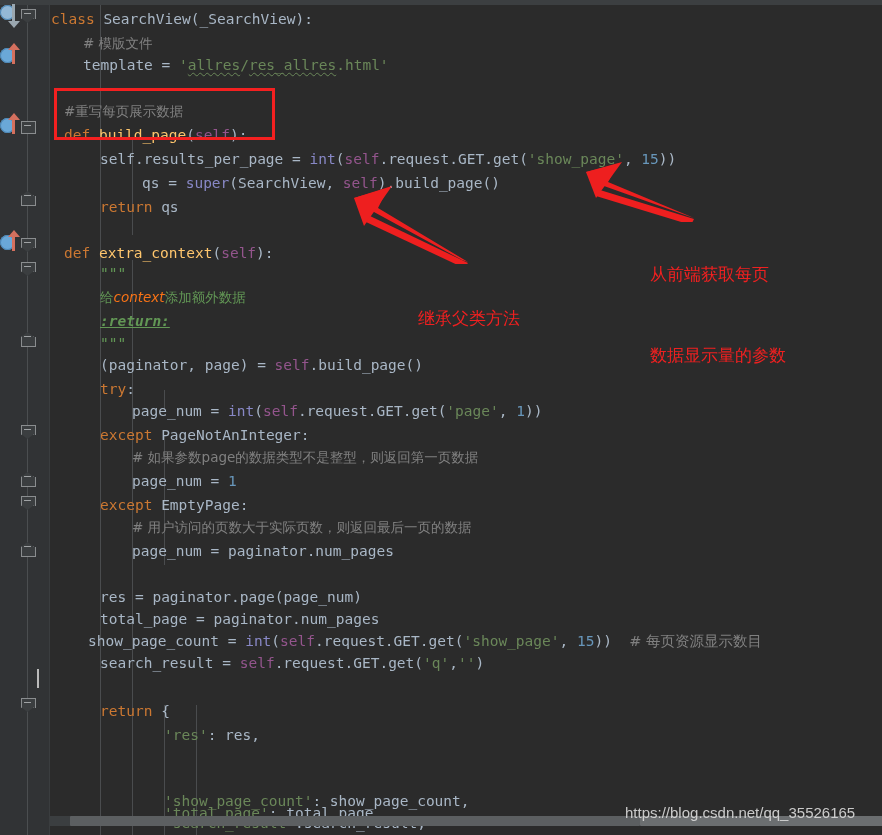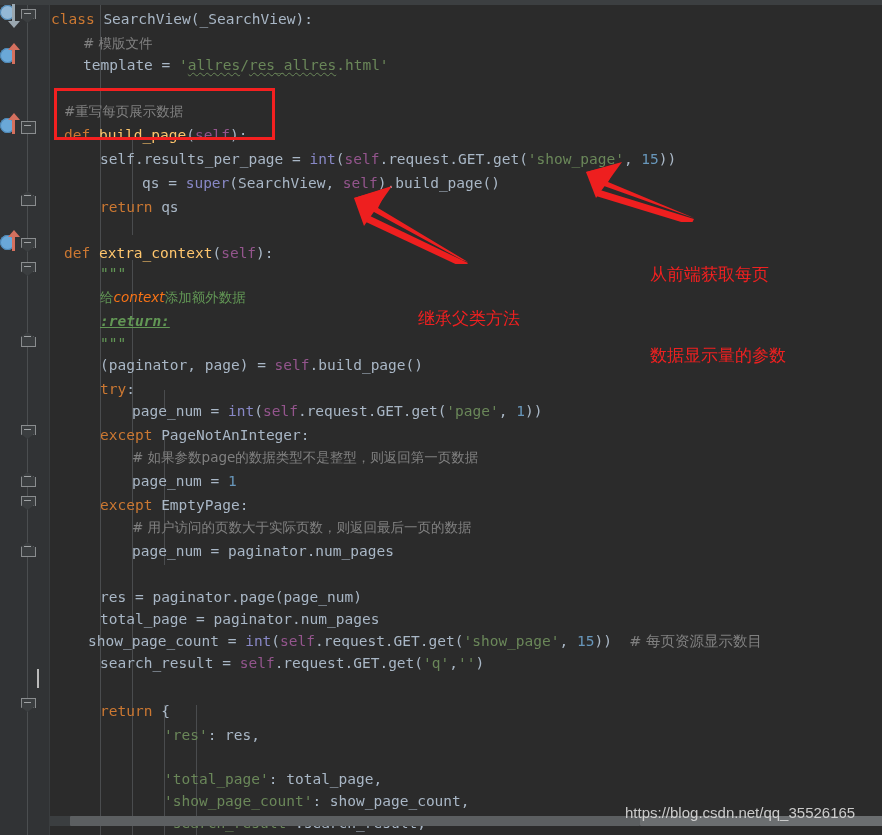--- a/index.html
+++ b/index.html
@@ -360,21 +360,21 @@
 
     <div class="code-line" style="top:624px; left:38px;"><span class="plain">show_page_count</span> = <span class="builtin">int</span>(<span class="selfk">self</span>.<span class="plain">request</span>.<span class="plain">GET</span>.<span class="plain">get</span>(<span class="str">'show_page'</span>, <span class="num">15</span>))&nbsp; <span class="cmt"># 每页资源显示数目</span></div>
 
     <div class="code-line" style="top:646px; left:50px;text-align:center;"><span class="plain">search_result</span> = <span class="selfk">self</span>.<span class="plain">request</span>.<span class="plain">GET</span>.<span class="plain">get</span>(<span class="str">'q'</span>,<span class="str">''</span>)</div>
 
     <div class="code-line" style="top:694px; left:50px;"><span class="kw">return</span> <span class="plain">{</span></div>
 
     <div class="code-line" style="top:718px; left:114px;"><span class="str">'res'</span><span class="plain">: res,</span></div>
 
 
-    <div class="code-line" style="top:762px; left:114px;"><span class="str">'total_page'</span><span class="plain">: total_page,</span></div>
+    <div class="code-line" style="top:796px; left:114px;"><span class="str">'total_page'</span><span class="plain">: total_page,</span></div>
 
     <div class="code-line" style="top:784px; left:114px;"><span class="str">'show_page_count'</span><span class="plain">: show_page_count,</span></div>
 
     <div class="code-line" style="top:806px; left:114px;"><span class="str">'search_result'</span><span class="plain">:search_result,</span></div>
 
     <div class="caret" style="left:-13px; top:664px;"></div>
 
     <div class="hscroll-track" style="left:0px; top:811px; width:832px;"></div>
     <div class="hscroll" style="left:20px; top:811px; width:570px;"></div>
     <div class="hscroll" style="left:590px; top:811px; width:292px; background:#6b6e70;"></div>

